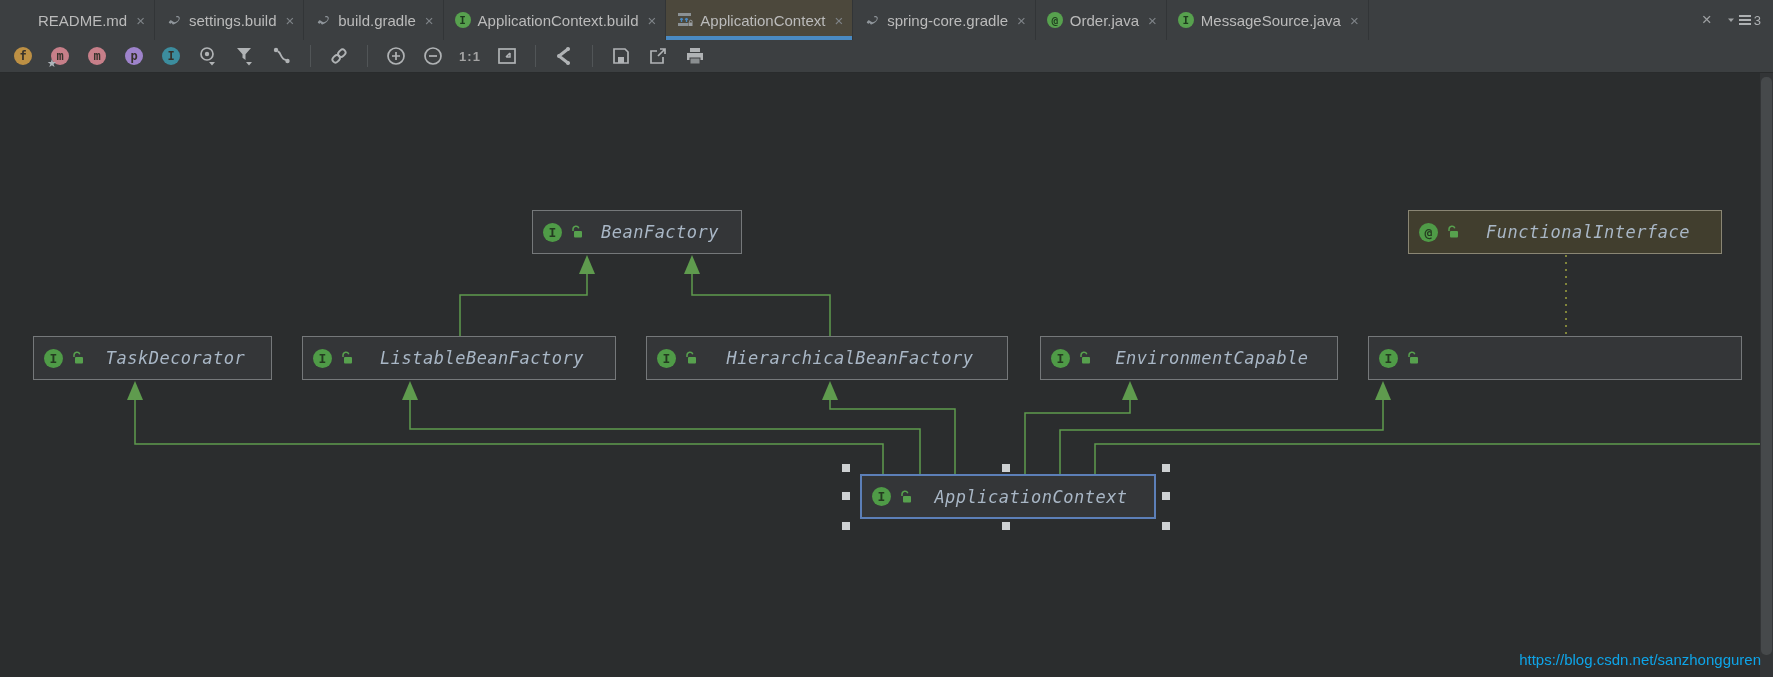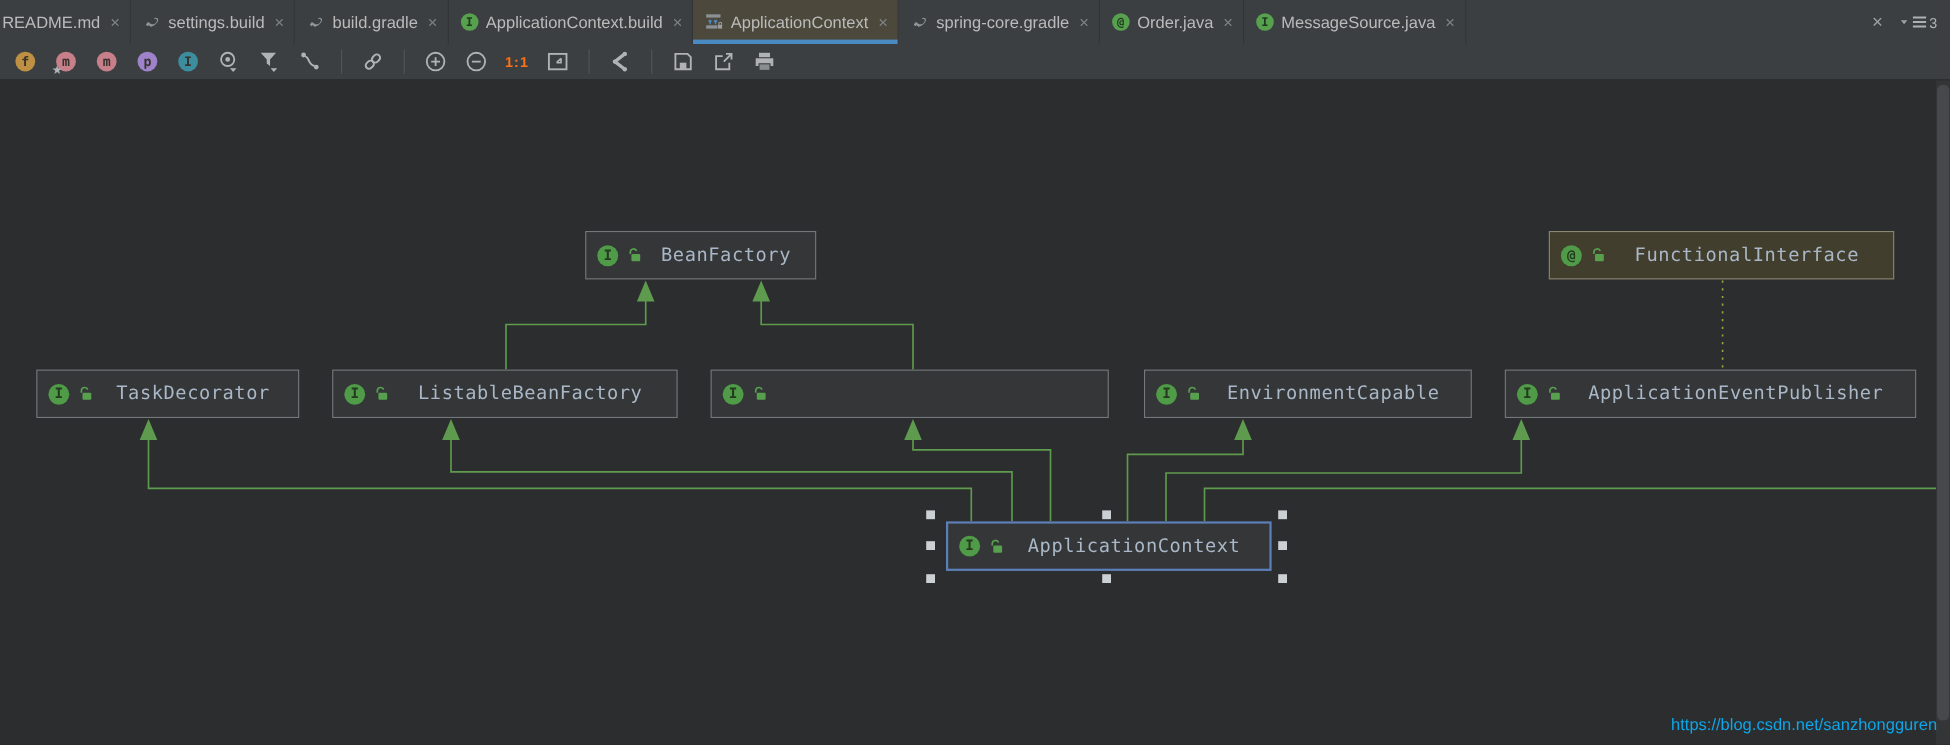--- a/index.html
+++ b/index.html
@@ -4,21 +4,21 @@
 <style>
   * { margin:0; padding:0; box-sizing:border-box; }
   html,body { width:1773px; height:677px; background:#2b2d2e; overflow:hidden;
     font-family:"Liberation Sans", sans-serif; }
 
   
   .tabbar { display:flex; align-items:stretch; height:40px; background:#3c3f41;
     color:#bbbbbb; font-size:15px; }
   .tab { display:flex; align-items:center; gap:7px; padding:0 9px 0 11px;
     border-right:1px solid #323537; position:relative; white-space:nowrap; cursor:default; }
-  .tab:first-child { padding-left:2px; }
+  .tab:first-child { padding-left:2px;margin-left:36px; }
   .tab.active { background:#4c483c; }
   .tab.active::after { content:""; position:absolute; left:0; right:0; bottom:0;
     height:4px; background:#4a8ac2; }
   .tab .close { color:#7f8488; font-size:15px; margin-left:2px; }
   .tab-icon { width:16px; height:16px; display:inline-flex; align-items:center;
     justify-content:center; flex:0 0 auto; }
   .circle-glyph { width:16px; height:16px; border-radius:50%; background:#57a14e;
     color:#1d3a1d; font:bold 11px "DejaVu Sans Mono", monospace;
     display:flex; align-items:center; justify-content:center; }
   .tab-overflow { margin-left:auto; display:flex; align-items:center; gap:14px;
@@ -28,30 +28,30 @@
   
   .toolbar { display:flex; align-items:center; height:33px; background:#3c3f41;
     border-bottom:1px solid #292b2c; padding-left:12px; gap:15px; }
   .tbicon { width:22px; height:22px; display:flex; align-items:center;
     justify-content:center; position:relative; }
   .lettercircle { width:18px; height:18px; border-radius:50%;
     display:flex; align-items:center; justify-content:center;
     font:bold 12px "DejaVu Sans Mono", monospace; color:#37322b; }
   .star-overlay { position:absolute; left:-2px; bottom:-3px; color:#aeb4ba; font-size:11px; }
   .tb-sep { width:1px; height:22px; background:#515557; margin:0 2px; }
-  .zoom-ratio { color:#f97316; font:bold 13px "Liberation Sans", sans-serif; letter-spacing:1px; }
+  .zoom-ratio { color:#a3a3a3; font:bold 13px "Liberation Sans", sans-serif; letter-spacing:1px; }
 
   
   .canvas { position:relative; width:1773px; height:604px; background:#2b2d2e;
     font-family:"DejaVu Sans Mono", monospace; }
   .edges { position:absolute; left:0; top:0; }
   .node { position:absolute; height:44px; background:#343638; border:1px solid #75787a;
     display:flex; align-items:center; padding:0 14px 0 10px; gap:9px;
     color:#a9b7c6; font-size:17px; white-space:nowrap; }
-  .node .label { flex:1; text-align:center; letter-spacing:0.5px; }
+  .node .label { flex:1; text-align:center; letter-spacing:0.5px;font-style:italic; }
   .node.annotation { background:#413e2e; border-color:#8a8674; }
   .node.selected { border:2px solid #5c7fb8; }
   .node-icon { width:19px; height:19px; border-radius:50%; background:#4f9b47;
     color:#243b20; font:bold 13px "DejaVu Sans Mono", monospace;
     display:flex; align-items:center; justify-content:center; flex:0 0 auto; }
   .lock-icon { flex:0 0 auto; display:inline-flex; }
   .handle { position:absolute; width:8px; height:8px; background:#cdd0d2; }
   .scrollbar-track { position:absolute; right:0; top:0; width:13px; height:604px;
     background:#333537; }
   .scrollbar-thumb { position:absolute; right:1px; top:4px; width:11px; height:578px;
@@ -329,20 +329,21 @@
   </div>
 
   <div class="node" style="left:646px; top:263px; width:362px;">
     <span class="node-icon">I</span>
     <span class="lock-icon">
       <svg width="13" height="14" viewBox="0 0 13 14">
           <path d="M2 6V4.2A3 3 0 0 1 7.8 3.2" fill="none" stroke="#57a14e" stroke-width="1.5"></path>
           <rect x="3" y="6" width="8" height="6.5" rx="1" fill="#57a14e"></rect>
         </svg>
     </span>
+    <span class="label">HierarchicalBeanFactory</span>
   </div>
 
   <div class="node" style="left:1040px; top:263px; width:298px;">
     <span class="node-icon">I</span>
     <span class="lock-icon">
       <svg width="13" height="14" viewBox="0 0 13 14">
           <path d="M2 6V4.2A3 3 0 0 1 7.8 3.2" fill="none" stroke="#57a14e" stroke-width="1.5"></path>
           <rect x="3" y="6" width="8" height="6.5" rx="1" fill="#57a14e"></rect>
         </svg>
     </span>
@@ -350,21 +351,20 @@
   </div>
 
   <div class="node" style="left:1368px; top:263px; width:374px;">
     <span class="node-icon">I</span>
     <span class="lock-icon">
       <svg width="13" height="14" viewBox="0 0 13 14">
           <path d="M2 6V4.2A3 3 0 0 1 7.8 3.2" fill="none" stroke="#57a14e" stroke-width="1.5"></path>
           <rect x="3" y="6" width="8" height="6.5" rx="1" fill="#57a14e"></rect>
         </svg>
     </span>
-    <span class="label">ApplicationEventPublisher</span>
   </div>
 
   <div class="node selected" style="left:860px; top:401px; width:296px; height:45px;">
     <span class="node-icon">I</span>
     <span class="lock-icon">
       <svg width="13" height="14" viewBox="0 0 13 14">
           <path d="M2 6V4.2A3 3 0 0 1 7.8 3.2" fill="none" stroke="#57a14e" stroke-width="1.5"></path>
           <rect x="3" y="6" width="8" height="6.5" rx="1" fill="#57a14e"></rect>
         </svg>
     </span>

